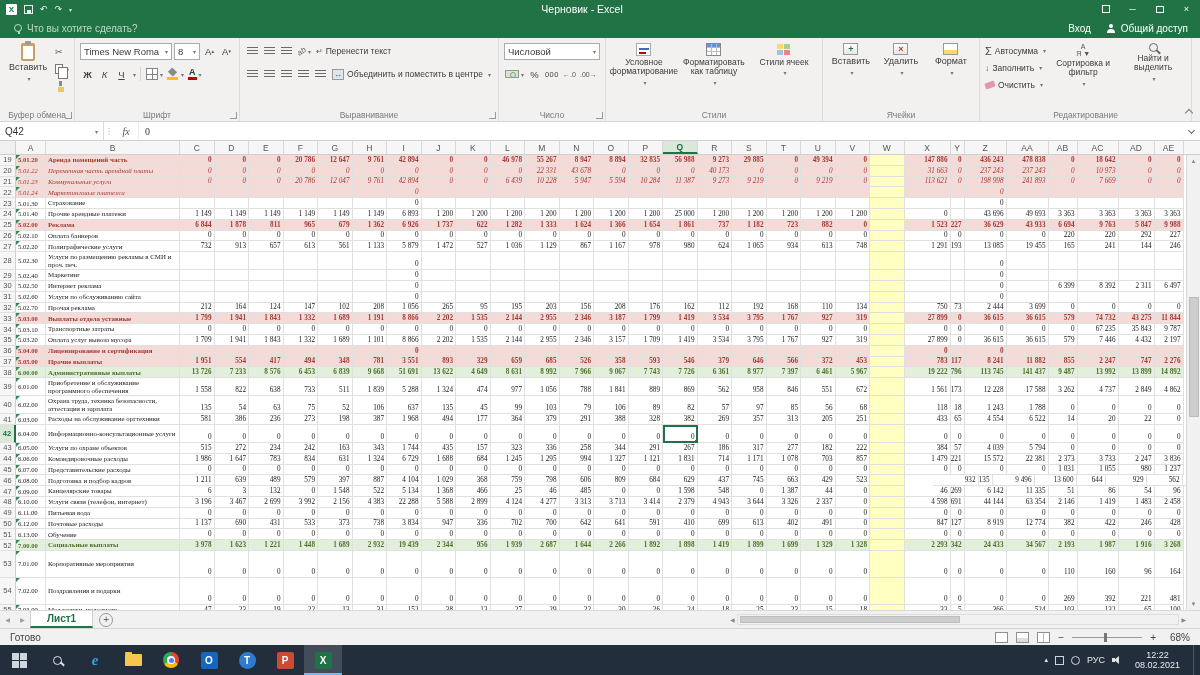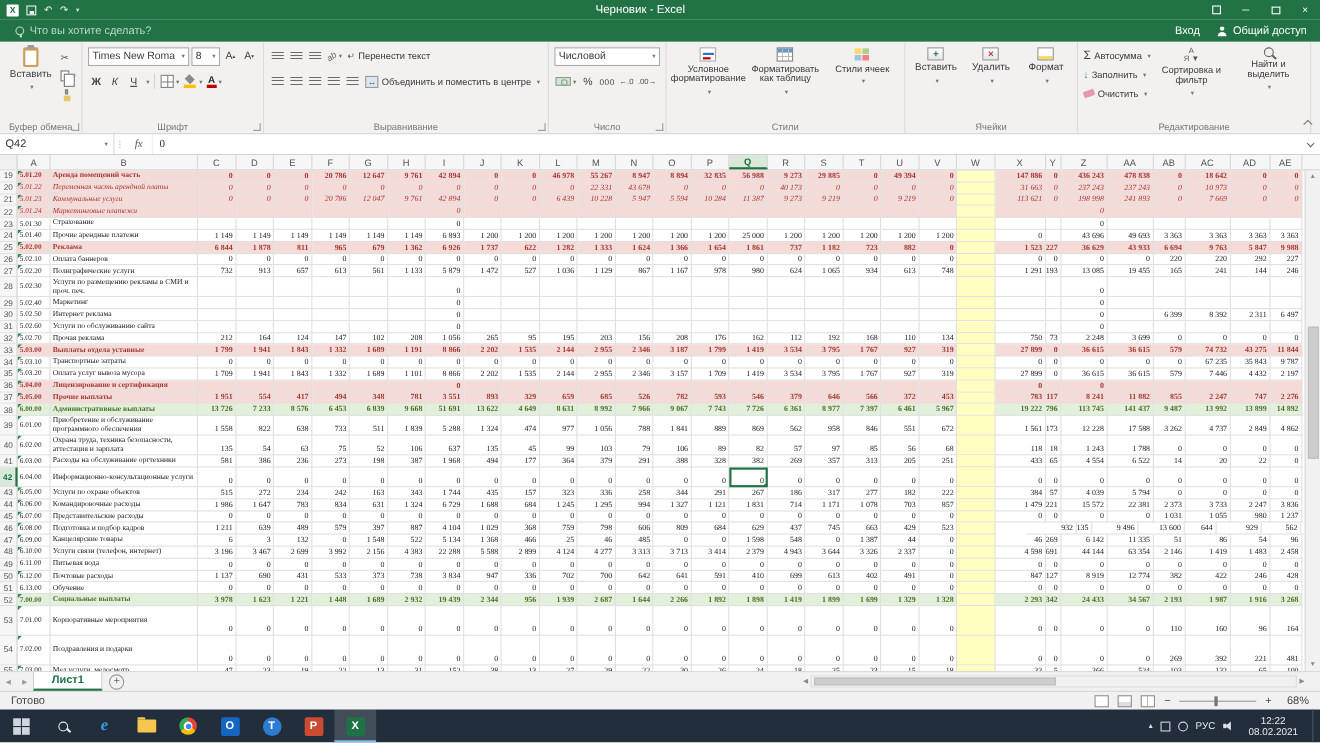--- a/index.html
+++ b/index.html
@@ -932,21 +932,21 @@
         <div class="c num" style="width: 34.5px;">176</div>
         <div class="c num" style="width: 34.5px;">162</div>
         <div class="c num" style="width: 34.5px;">112</div>
         <div class="c num" style="width: 34.5px;">192</div>
         <div class="c num" style="width: 34.5px;">168</div>
         <div class="c num" style="width: 34.5px;">110</div>
         <div class="c num" style="width: 34.5px;">134</div>
         <div class="c num yw" style="width: 34.5px;"></div>
         <div class="c num" style="width: 46px;">750</div>
         <div class="c num" style="width: 14px;">73</div>
-        <div class="c num" style="width: 42px;">2 248</div>
+        <div class="c num" style="width: 42px;">2 444</div>
         <div class="c num" style="width: 42px;">3 699</div>
         <div class="c num" style="width: 29px;">0</div>
         <div class="c num" style="width: 41px;">0</div>
         <div class="c num" style="width: 36px;">0</div>
         <div class="c num" style="width: 29px;">0</div>
       </div>
       <div class="grow ph" style="height: 10.8px;">
         <div class="rn">33</div>
         <div class="c code tri" style="width: 30px;">5.03.00</div>
         <div class="c lab" style="width: 134px;">Выплаты отдела уставные</div>
@@ -1091,21 +1091,21 @@
         <div class="c num" style="width: 34.5px;">417</div>
         <div class="c num" style="width: 34.5px;">494</div>
         <div class="c num" style="width: 34.5px;">348</div>
         <div class="c num" style="width: 34.5px;">781</div>
         <div class="c num" style="width: 34.5px;">3 551</div>
         <div class="c num" style="width: 34.5px;">893</div>
         <div class="c num" style="width: 34.5px;">329</div>
         <div class="c num" style="width: 34.5px;">659</div>
         <div class="c num" style="width: 34.5px;">685</div>
         <div class="c num" style="width: 34.5px;">526</div>
-        <div class="c num" style="width: 34.5px;">782</div>
+        <div class="c num" style="width: 34.5px;">358</div>
         <div class="c num" style="width: 34.5px;">593</div>
         <div class="c num" style="width: 34.5px;">546</div>
         <div class="c num" style="width: 34.5px;">379</div>
         <div class="c num" style="width: 34.5px;">646</div>
         <div class="c num" style="width: 34.5px;">566</div>
         <div class="c num" style="width: 34.5px;">372</div>
         <div class="c num" style="width: 34.5px;">453</div>
         <div class="c num yw" style="width: 34.5px;"></div>
         <div class="c num" style="width: 46px;">783</div>
         <div class="c num" style="width: 14px;">117</div>

